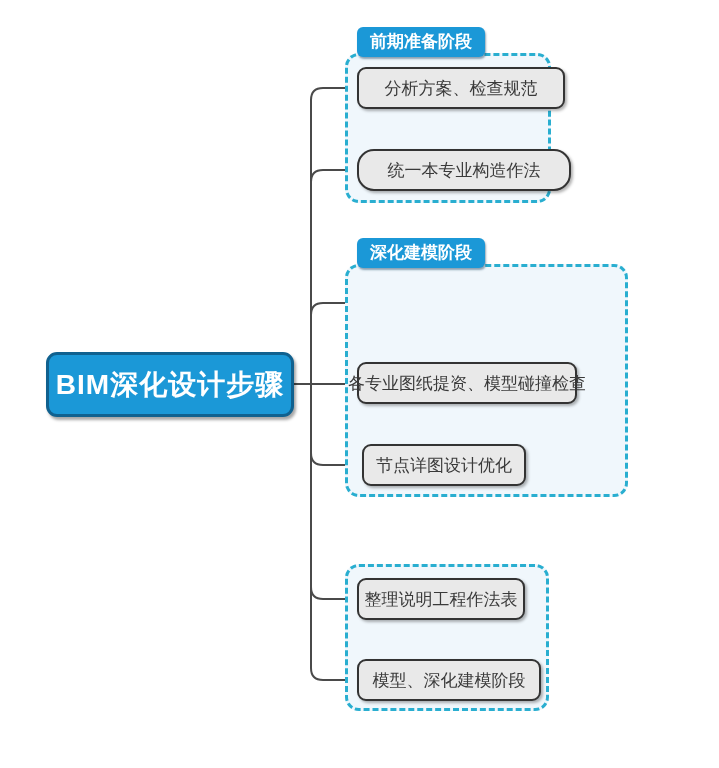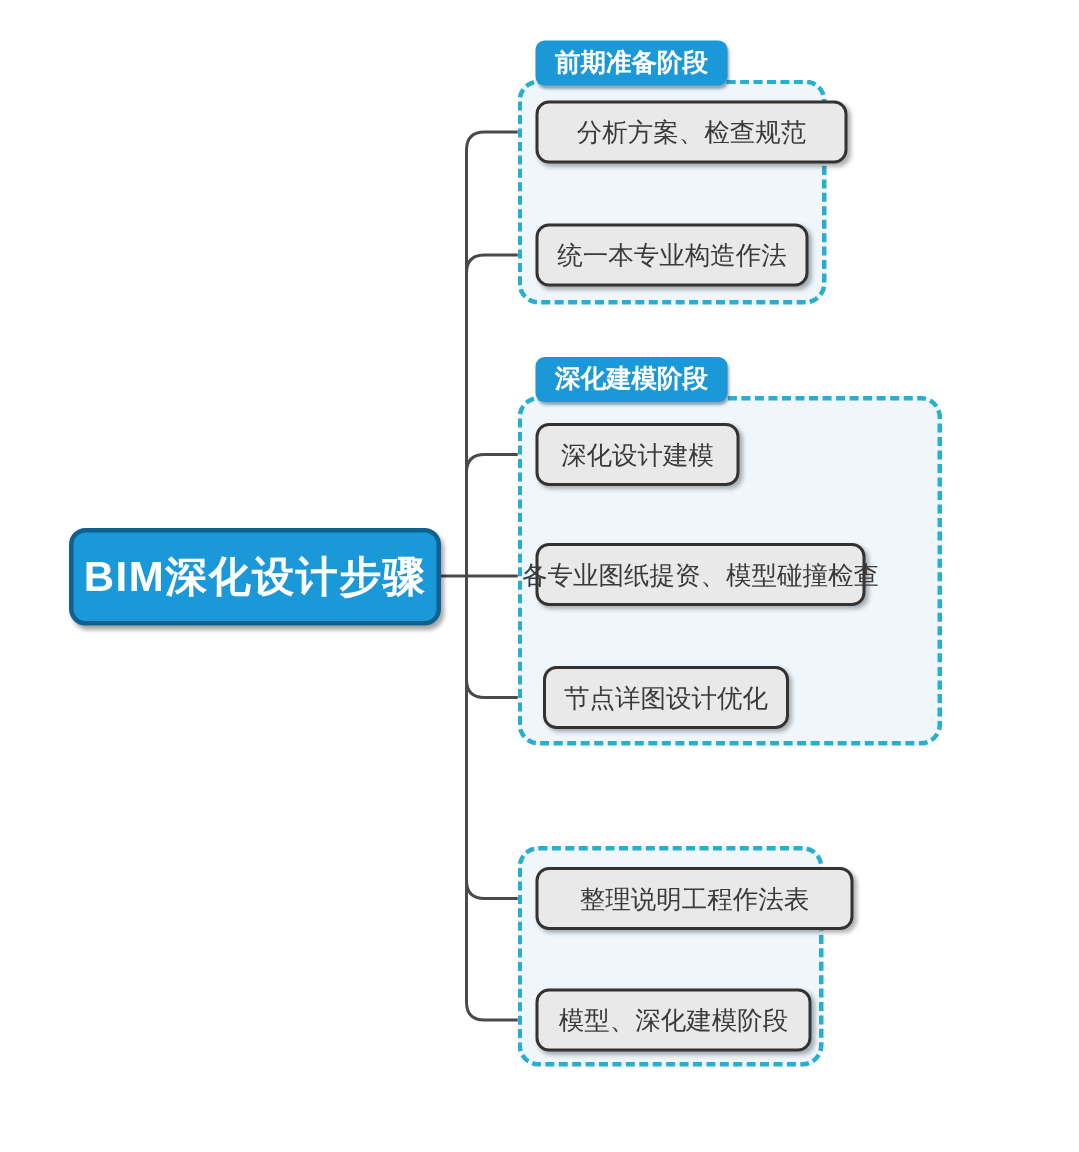--- a/index.html
+++ b/index.html
@@ -67,25 +67,25 @@
     background:var(--item-fill);
     border:2px solid var(--item-border);
     border-radius:9px;
     box-shadow:2px 2px 3px rgba(0,0,0,0.3);
     color:var(--item-text);font-size:17px;
     display:flex;align-items:center;justify-content:center;
     white-space:nowrap;
     cursor:pointer;
   }
   .item1{left:357px;top:67px;width:208px;}
-  .item2{left:357px;top:149px;width:182px;}
+  .item2{left:357px;top:149px;width:214px;border-radius:17px;}
   .item3{left:357px;top:282px;width:136px;}
   .item4{left:357px;top:362px;width:220px;}
   .item5{left:362px;top:444px;width:164px;font-family:Liberation Mono, monospace;}
-  .item6{left:357px;top:578px;width:212px;}
+  .item6{left:357px;top:578px;width:168px;}
   .item7{left:357px;top:659px;width:184px;}
 </style>
 </head>
 <body>
 
 <div class="canvas">
 
   <svg class="connectors" viewBox="0 0 719 768" xmlns="http://www.w3.org/2000/svg">
     <path d="M311,384 L311,100 Q311,88 323,88 L357,88"></path>
     <path d="M311,384 L311,182 Q311,170 323,170 L357,170"></path>
@@ -100,20 +100,19 @@
   <div class="group-container gbox2"></div>
   <div class="group-container gbox3"></div>
 
   <div class="root-node">BIM深化设计步骤</div>
 
   <div class="group-label glabel1">前期准备阶段</div>
   <div class="topic-item item1">分析方案、检查规范</div>
   <div class="topic-item item2">统一本专业构造作法</div>
 
   <div class="group-label glabel2">深化建模阶段</div>
-  <div class="topic-item item3">深化设计建模</div>
   <div class="topic-item item4">各专业图纸提资、模型碰撞检查</div>
   <div class="topic-item item5">节点详图设计优化</div>
 
   <div class="topic-item item6">整理说明工程作法表</div>
   <div class="topic-item item7">模型、深化建模阶段</div>
 
 </div>
 
 </body></html>

